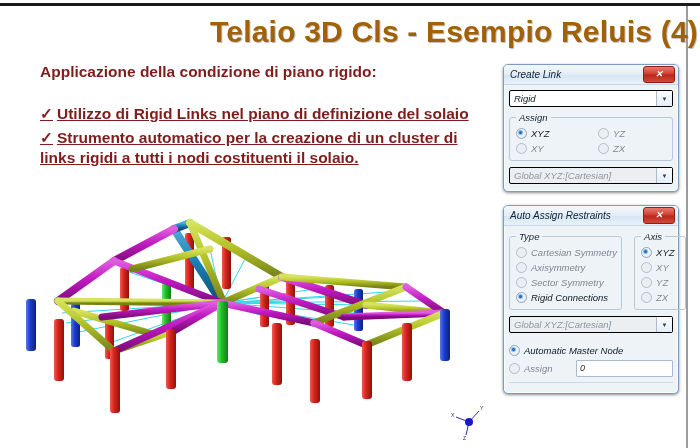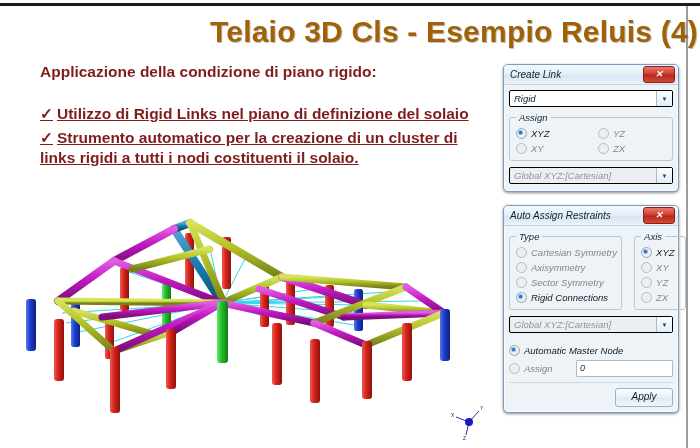--- a/index.html
+++ b/index.html
@@ -354,19 +354,16 @@
       </div>
 
       <div class="radio-row" style="margin-top:3px;">
         <span class="rb dim"></span>
         <span class="rlabel dim" style="width:52px;">Assign</span>
         <span class="txtfield" style="flex:1;">0</span>
       </div>
 
       <div class="sep"></div>
 
-      <div class="btnrow">
-        <div class="btn">Apply</div>
-      </div>
     </div>
   </div>
 
 </div>
 
 </body></html>

